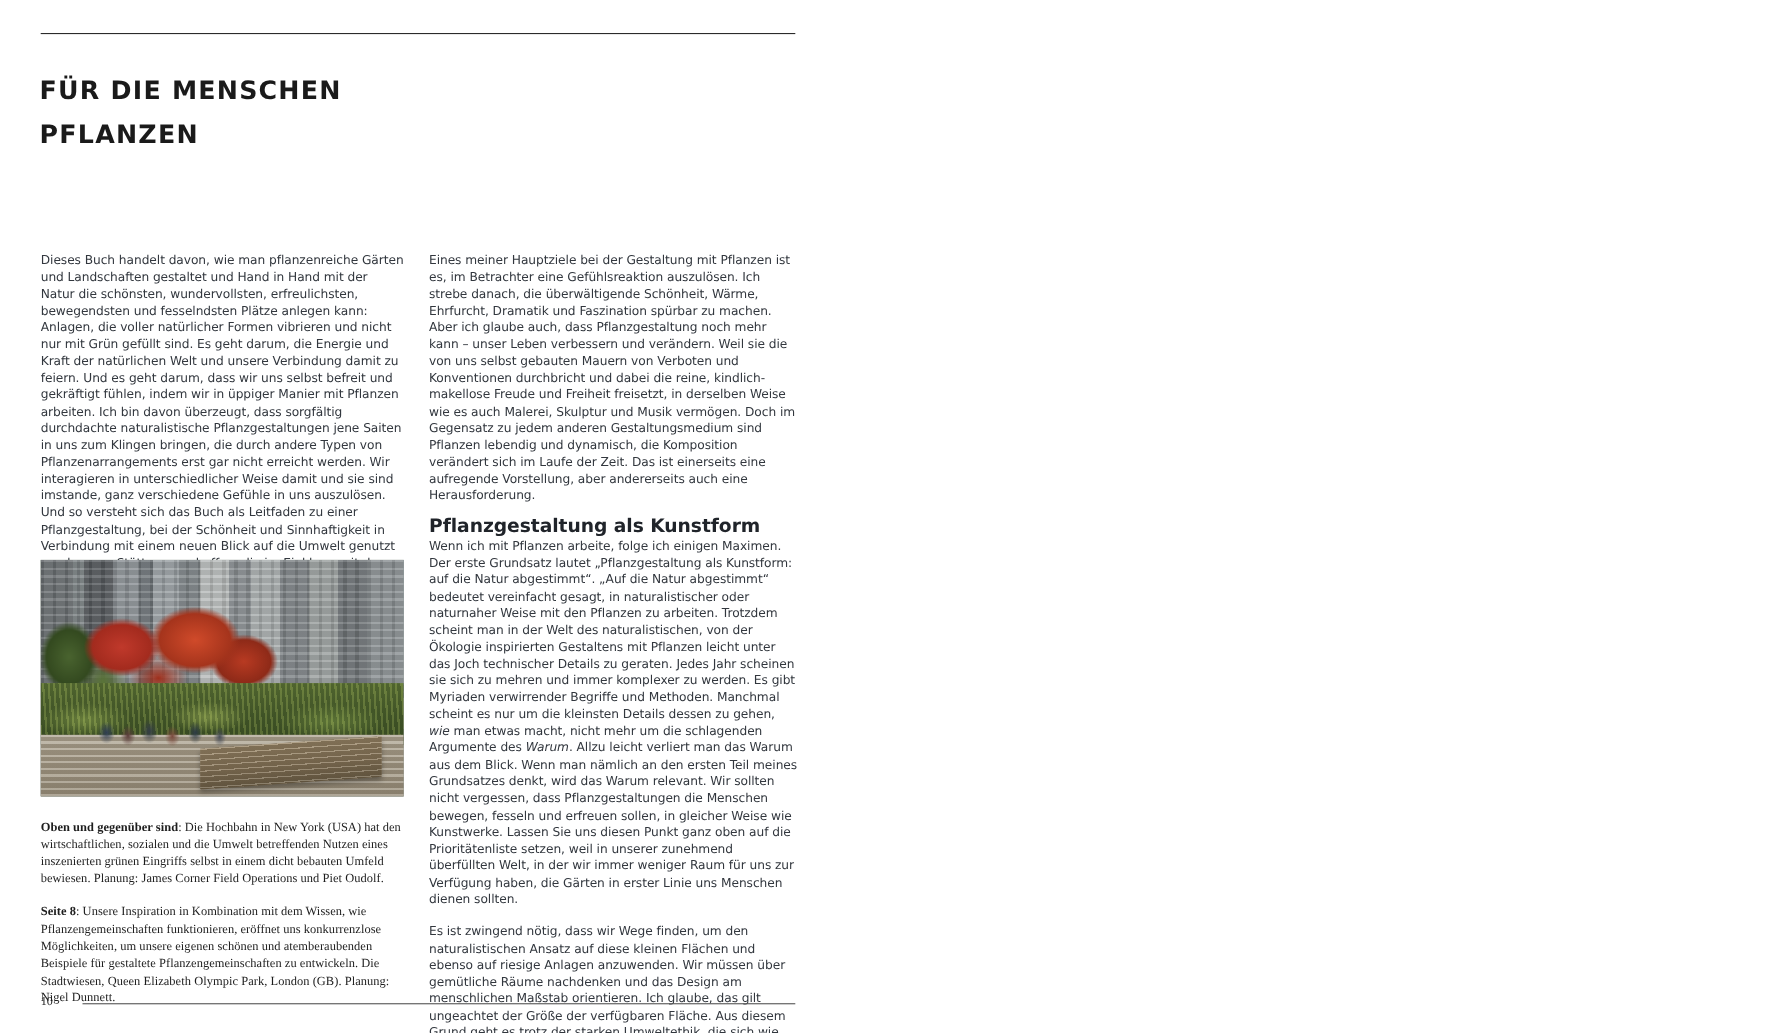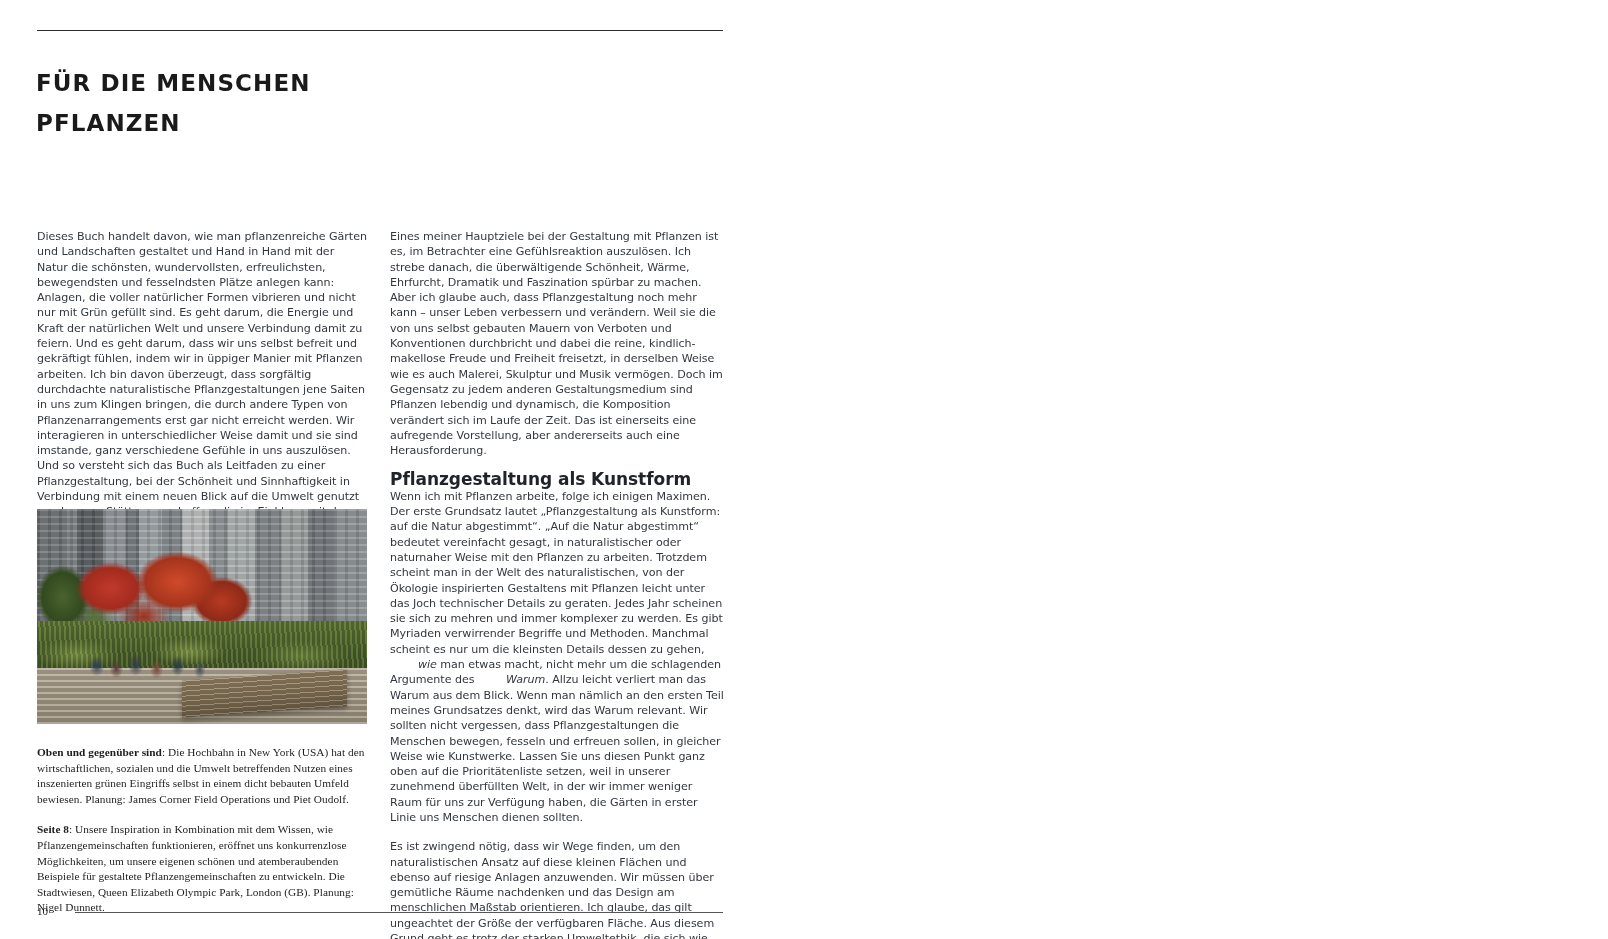--- a/index.html
+++ b/index.html
@@ -58,21 +58,21 @@
     letter-spacing: -0.05px;
   }
   .col p { margin: 0 0 14px 0; }
   .col p:last-child { margin-bottom: 0; }
   .col .subhead {
     font-weight: 700;
     margin: 0 0 1px 0;
     color: #20242a;
     font-size: 17px;
   }
-  .col em { font-style: italic; margin-left: 28px; }
+  .col em { font-style: italic; }
 
   .col-l1 { left: 37px; top: 229px; width: 330px; }
   .col-l2 { left: 390px; top: 229px; width: 336px; }
 
   .caption {
     position: absolute;
     font-family: "Liberation Serif", serif;
     font-size: 11.3px;
     line-height: 15.6px;
     color: #1d1d1d;

